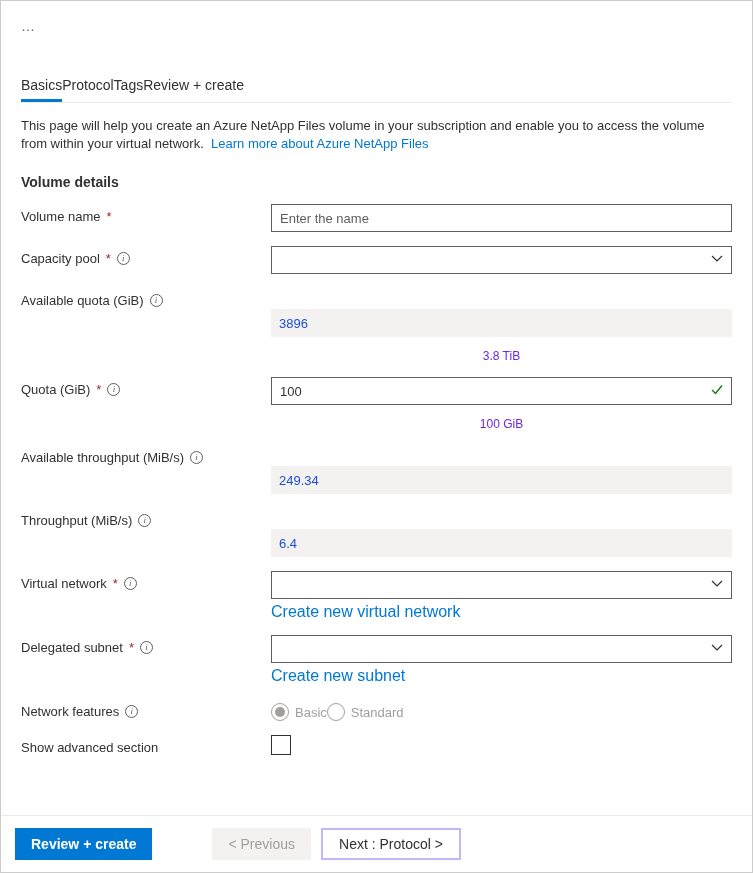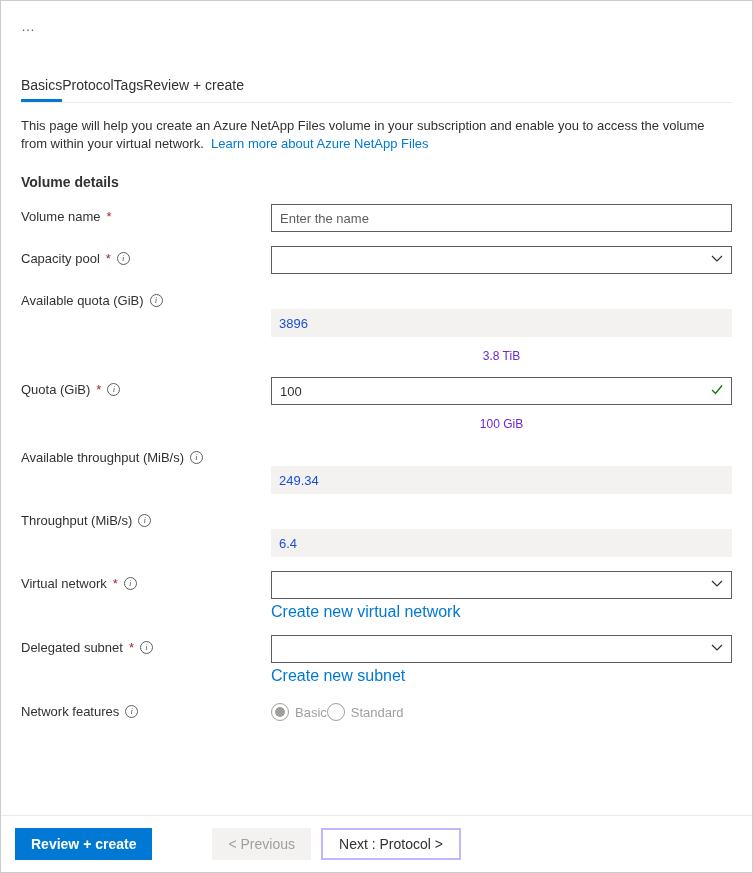--- a/index.html
+++ b/index.html
@@ -246,20 +246,28 @@
           <span>Basic</span>
         </div>
         <div class="radio-opt">
           <span class="radio-circle"></span>
           <span>Standard</span>
         </div>
       </div>
     </div>
   </div>
 
+  <div class="field-row">
+    <div class="label-col">
+      <span>Show advanced section</span>
+    </div>
+    <div class="input-col">
+      <div class="checkbox"></div>
+    </div>
+  </div>
 </div>
 
 <div class="footer">
   <button class="btn btn-primary">Review + create</button>
   <div class="footer-right">
     <button class="btn btn-disabled">&lt; Previous</button>
     <button class="btn btn-outline">Next : Protocol &gt;</button>
   </div>
 </div>
 

